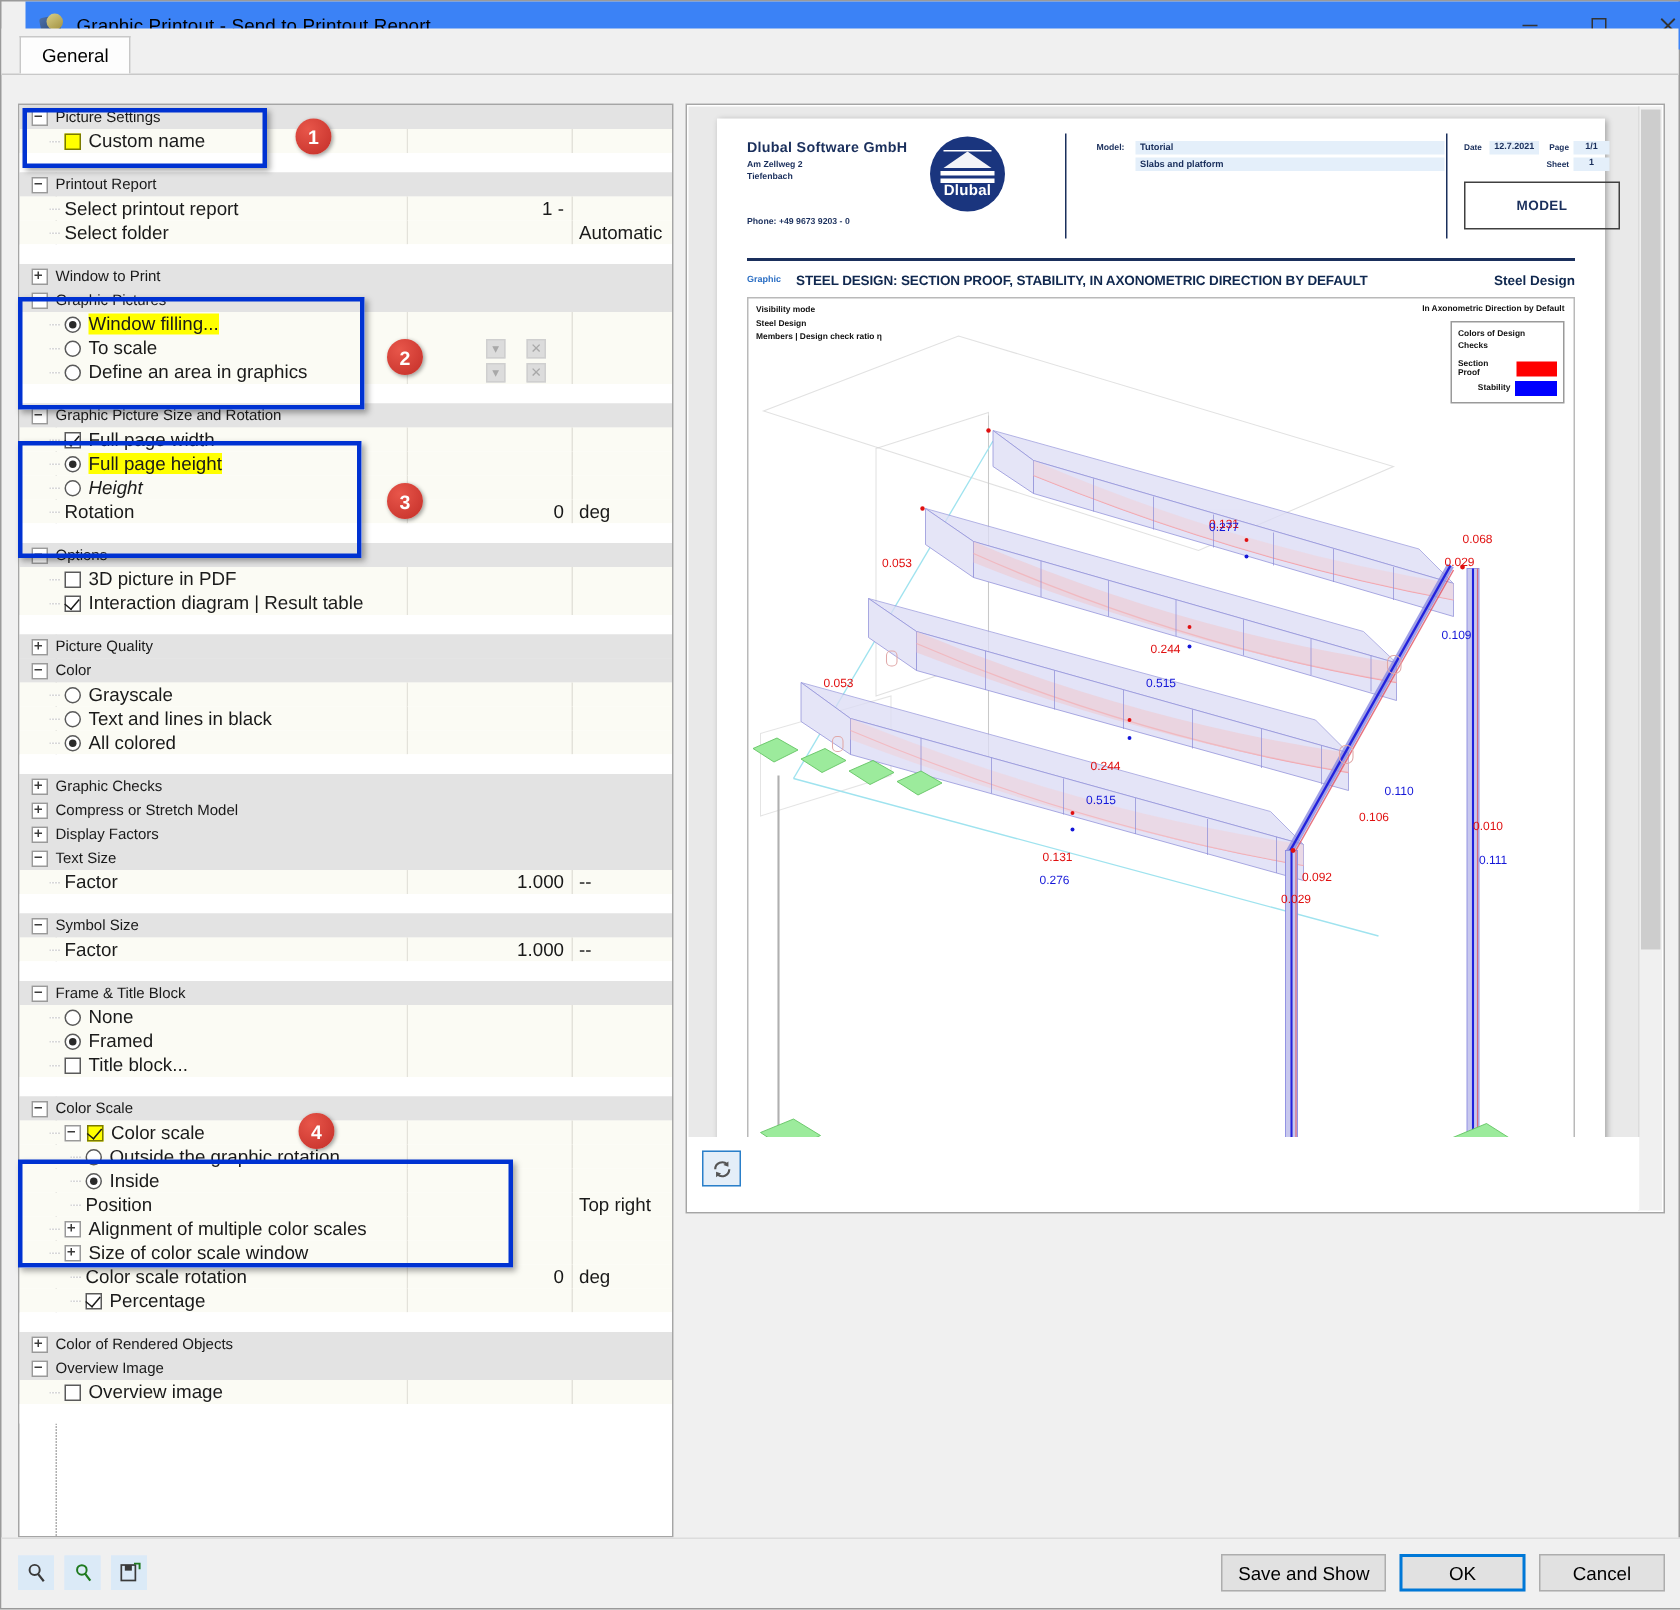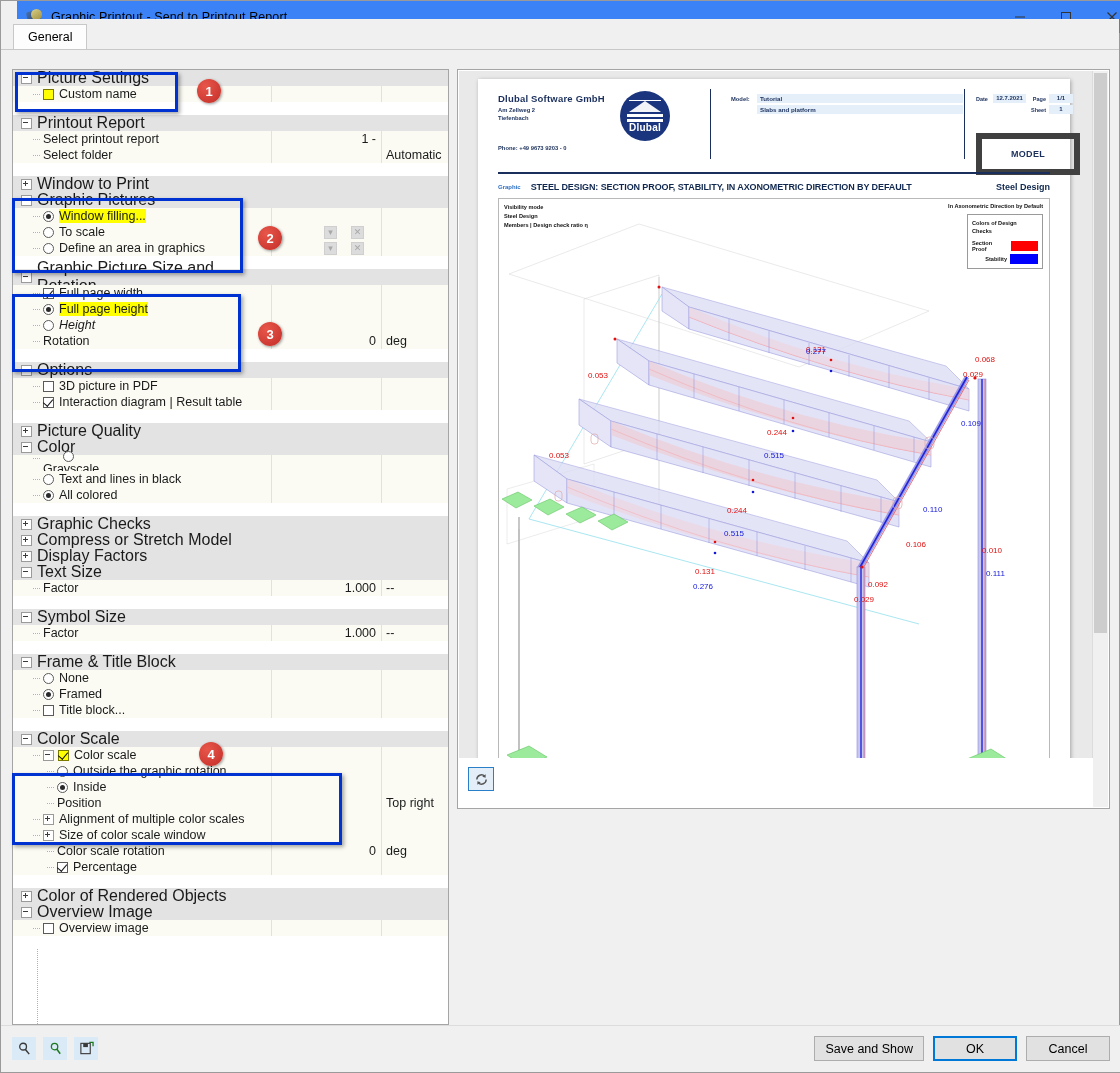--- a/index.html
+++ b/index.html
@@ -39,21 +39,21 @@
   .row.grouphdr .c0,.row.grouphdr .c1,.row.grouphdr .c2{background:#e3e3e3;border-left:none;}
   .row.item .c0{background:#fbfbf4;}
   .row.item .c1,.row.item .c2{background:#fbfbf4;}
   .row.spacer{height:13px;background:#fff;}
   .row.spacer .c0,.row.spacer .c1,.row.spacer .c2{background:#fff;border-left:none;}
 
   .exp{width:9px;height:9px;border:1px solid #9a9a9a;background:#fff;margin-left:8px;margin-right:5px;position:relative;flex:0 0 auto;}
   .exp::before{content:"";position:absolute;left:1px;top:3px;width:5px;height:1px;background:#3b3b3b;}
   .exp.plus::after{content:"";position:absolute;left:3px;top:1px;width:1px;height:5px;background:#3b3b3b;}
 
-  .glabel{font-size:16px;color:#1a1a1a;}
+  .glabel{font-size:10px;color:#1a1a1a;}
   .ilabel{font-size:12.5px;color:#1a1a1a;}
   .ilabel.hl{background:#ffff00;}
 
   .vline{position:absolute;left:24px;top:0;bottom:0;width:1px;background-image:linear-gradient(#fff 0,#fff 1px,#b0b0b0 1px,#b0b0b0 2px);background-size:1px 2px;}
 
   .radio{width:11px;height:11px;border-radius:50%;border:1px solid #5a5a5a;background:#fff;margin-right:5px;position:relative;flex:0 0 auto;box-sizing:border-box;}
   .radio.on::after{content:"";position:absolute;left:2px;top:2px;width:5px;height:5px;border-radius:50%;background:#2a2a2a;}
   .chk{width:11px;height:11px;border:1px solid #5a5a5a;background:#fff;margin-right:5px;position:relative;flex:0 0 auto;box-sizing:border-box;}
   .chk.on::after{content:"";position:absolute;left:1px;top:-1px;width:5px;height:8px;border:solid #1a1a1a;border-width:0 1.6px 1.6px 0;transform:rotate(40deg);}
   .chk.yellow{background:#ffff00;border-color:#7a7a00;}
@@ -101,21 +101,21 @@
   .modelblk{position:absolute;left:233px;top:5px;width:232px;}
   .mrow{display:flex;align-items:center;margin-bottom:2px;}
   .mrow .lab{font-size:5.8px;font-weight:bold;color:#1a2f5c;width:26px;flex:0 0 auto;}
   .mrow .fld{flex:1 1 auto;background:#e4effa;height:9px;font-size:6.2px;font-weight:bold;color:#1a2f5c;padding:0 3px;line-height:9px;box-sizing:border-box;}
   .dateblk{position:absolute;left:478px;top:5px;width:104px;}
   .drow{display:flex;align-items:center;margin-bottom:2px;font-size:5.5px;font-weight:bold;color:#1a2f5c;}
   .drow .k{width:17px;flex:0 0 auto;}
   .drow .v{background:#e4effa;height:9px;line-height:9px;text-align:center;font-size:6px;box-sizing:border-box;}
   .drow .v.d{width:33px;}
   .drow .v.p{width:24px;}
-  .modelbox{margin-top:19px;height:30px;border:6px solid #404040;display:flex;align-items:center;justify-content:center;font-size:9px;font-weight:bold;color:#1a2f5c;letter-spacing:.3px;}
+  .modelbox{margin-top:7px;height:30px;border:1px solid #404040;display:flex;align-items:center;justify-content:center;font-size:9px;font-weight:bold;color:#1a2f5c;letter-spacing:.3px;}
   .hrule{position:absolute;left:20px;right:20px;top:93px;height:1.5px;background:#1a2f5c;}
 
   .titlerow{position:absolute;left:20px;right:20px;top:101px;height:14px;display:flex;align-items:center;}
   .gtag{font-size:6px;font-weight:bold;color:#2c6fc4;margin-right:10px;}
   .gtitle{font-size:9px;font-weight:bold;color:#10284f;letter-spacing:-.1px;}
   .gright{margin-left:auto;font-size:9px;font-weight:bold;color:#10284f;}
 
   .canvas{position:absolute;left:20px;top:119px;right:20px;height:716px;border:1px solid #b9b9b9;background:#fff;overflow:hidden;}
   .visinfo{position:absolute;left:5px;top:4px;font-size:5.6px;font-weight:bold;color:#111;line-height:1.6;}
   .axinfo{position:absolute;right:6px;top:4px;font-size:5.6px;font-weight:bold;color:#111;}
@@ -460,21 +460,21 @@
             <div class="c0">
               <div class="exp "></div>
               <span class="glabel">Color</span>
             </div>
             <div class="c1"></div>
             <div class="c2"></div>
           </div>
           <div class="row item">
             <div class="c0">
               <div class="lead l2"></div>
-              <span class="tick" style="display:inline-flex;align-items:center;flex-direction:column;">
+              <span class="tick" style="display:inline-flex;align-items:center;">
                 <div class="radio "></div>
                 <span class="ilabel ">Grayscale</span>
               </span>
             </div>
             <div class="c1">
               <span class="val"></span>
             </div>
             <div class="c2">
               <span class="unit"></span>
             </div>
@@ -1043,21 +1043,21 @@
             <div class="vlabel b" style="left:307px;top:148px;">0.277</div>
             <div class="vlabel r" style="left:89px;top:172px;">0.053</div>
             <div class="vlabel r" style="left:476px;top:156px;">0.068</div>
             <div class="vlabel r" style="left:464px;top:171px;">0.029</div>
             <div class="vlabel b" style="left:462px;top:220px;">0.109</div>
             <div class="vlabel r" style="left:268px;top:229px;">0.244</div>
             <div class="vlabel b" style="left:265px;top:252px;">0.515</div>
             <div class="vlabel r" style="left:50px;top:252px;">0.053</div>
             <div class="vlabel r" style="left:228px;top:307px;">0.244</div>
             <div class="vlabel b" style="left:225px;top:330px;">0.515</div>
-            <div class="vlabel b" style="left:424px;top:306px;">0.110</div>
+            <div class="vlabel b" style="left:424px;top:324px;">0.110</div>
             <div class="vlabel r" style="left:407px;top:341px;">0.106</div>
             <div class="vlabel r" style="left:483px;top:347px;">0.010</div>
             <div class="vlabel b" style="left:487px;top:370px;">0.111</div>
             <div class="vlabel r" style="left:196px;top:368px;">0.131</div>
             <div class="vlabel b" style="left:194px;top:383px;">0.276</div>
             <div class="vlabel r" style="left:369px;top:381px;">0.092</div>
             <div class="vlabel r" style="left:355px;top:396px;">0.029</div>
             <div class="vlabel r" style="left:363px;top:574px;">0.013</div>
             <div class="vlabel b" style="left:366px;top:598px;">0.104</div>
 

